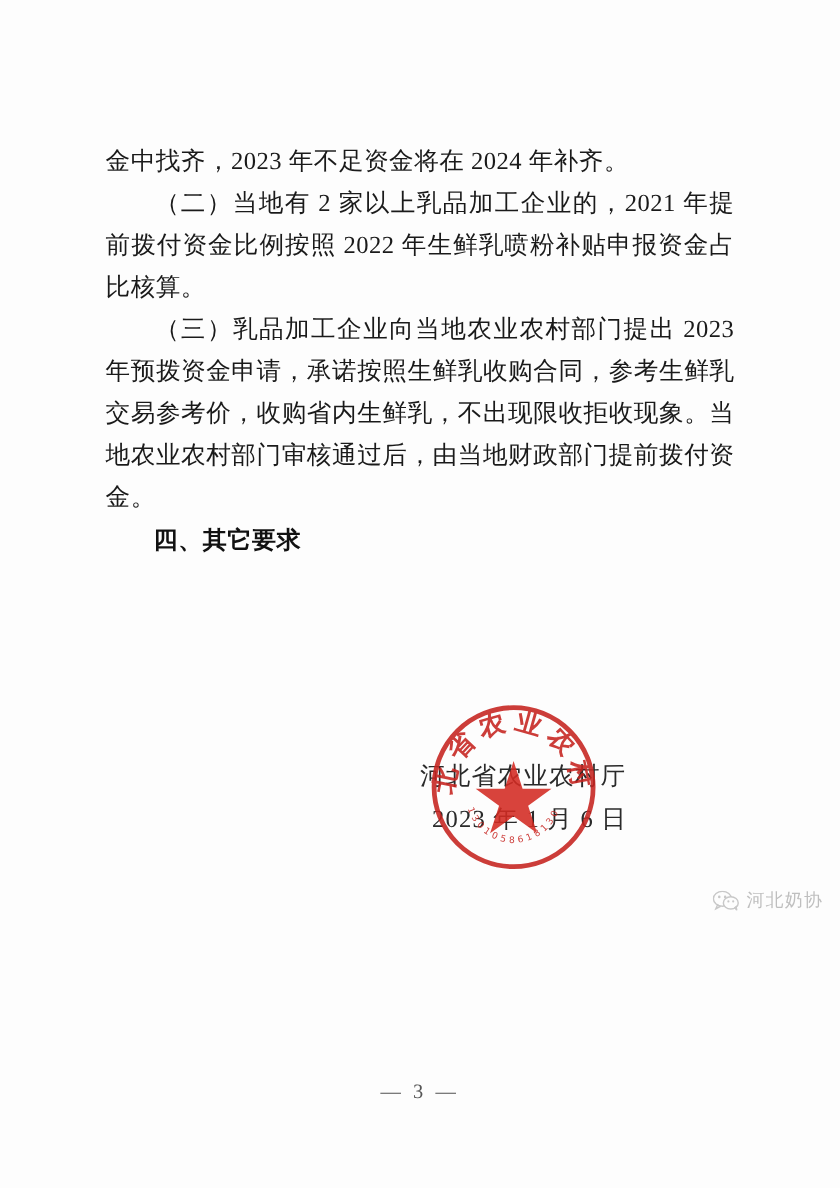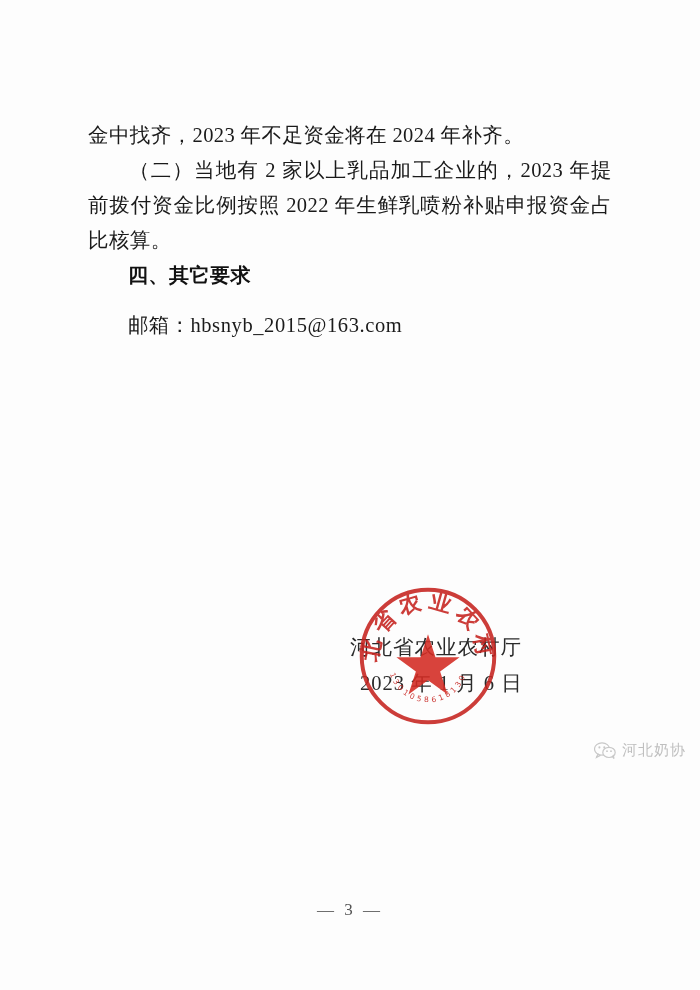--- a/index.html
+++ b/index.html
@@ -146,29 +146,29 @@
 </style>
 </head>
 <body>
 
 <div class="page">
 
   <div class="text-col">
 
     <p class="para">金中找齐，2023 年不足资金将在 2024 年补齐。</p>
 
-    <p class="para indent">（二）当地有 2 家以上乳品加工企业的，2023 年提前拨付资金比例按照 2022 年生鲜乳喷粉补贴申报资金占比核算。</p>
-
+    <p class="para indent">（二）当地有 2 家以上乳品加工企业的，2021 年提前拨付资金比例按照 2022 年生鲜乳喷粉补贴申报资金占比核算。</p>
+
+    <p class="para indent">（三）乳品加工企业向当地农业农村部门提出 2023 年预拨资金申请，承诺按照生鲜乳收购合同，参考生鲜乳交易参考价，收购省内生鲜乳，不出现限收拒收现象。当地农业农村部门审核通过后，由当地财政部门提前拨付资金。</p>
 
     <h2 class="heading">四、其它要求</h2>
 
 
     <div class="contact-block">
 
-      <p class="contact-line"><span>邮箱：</span><span class="mono-ish">hbsnyb_2015@163.com</span></p>
     </div>
 
   </div>
 
   <div class="sign-area">
 
     <div class="sign-text">河北省农业农村厅</div>
 
     <div class="sign-date">2023 年 1 月 6 日</div>
 

